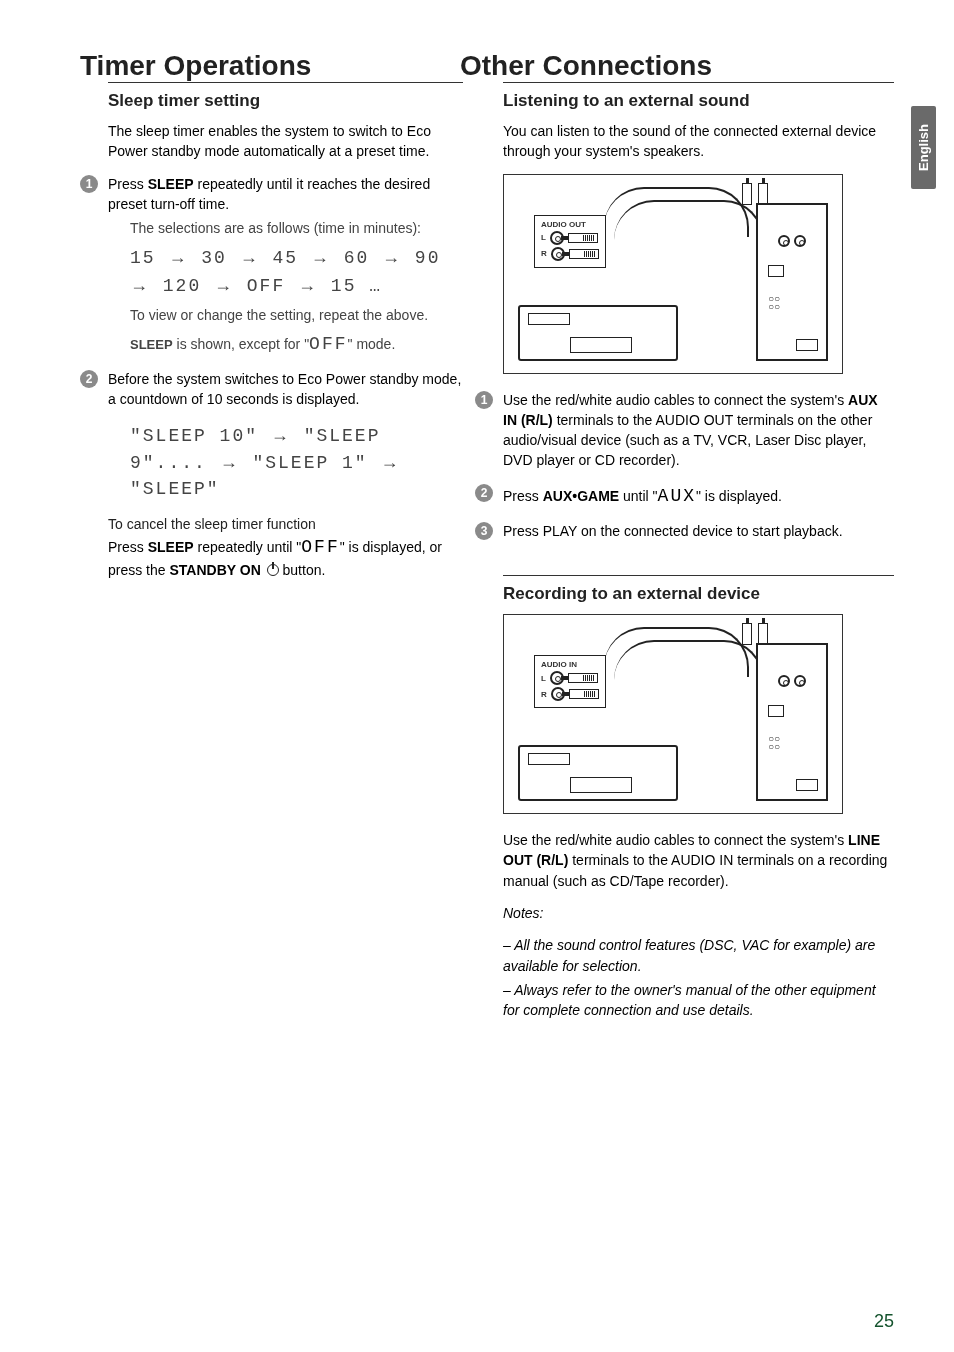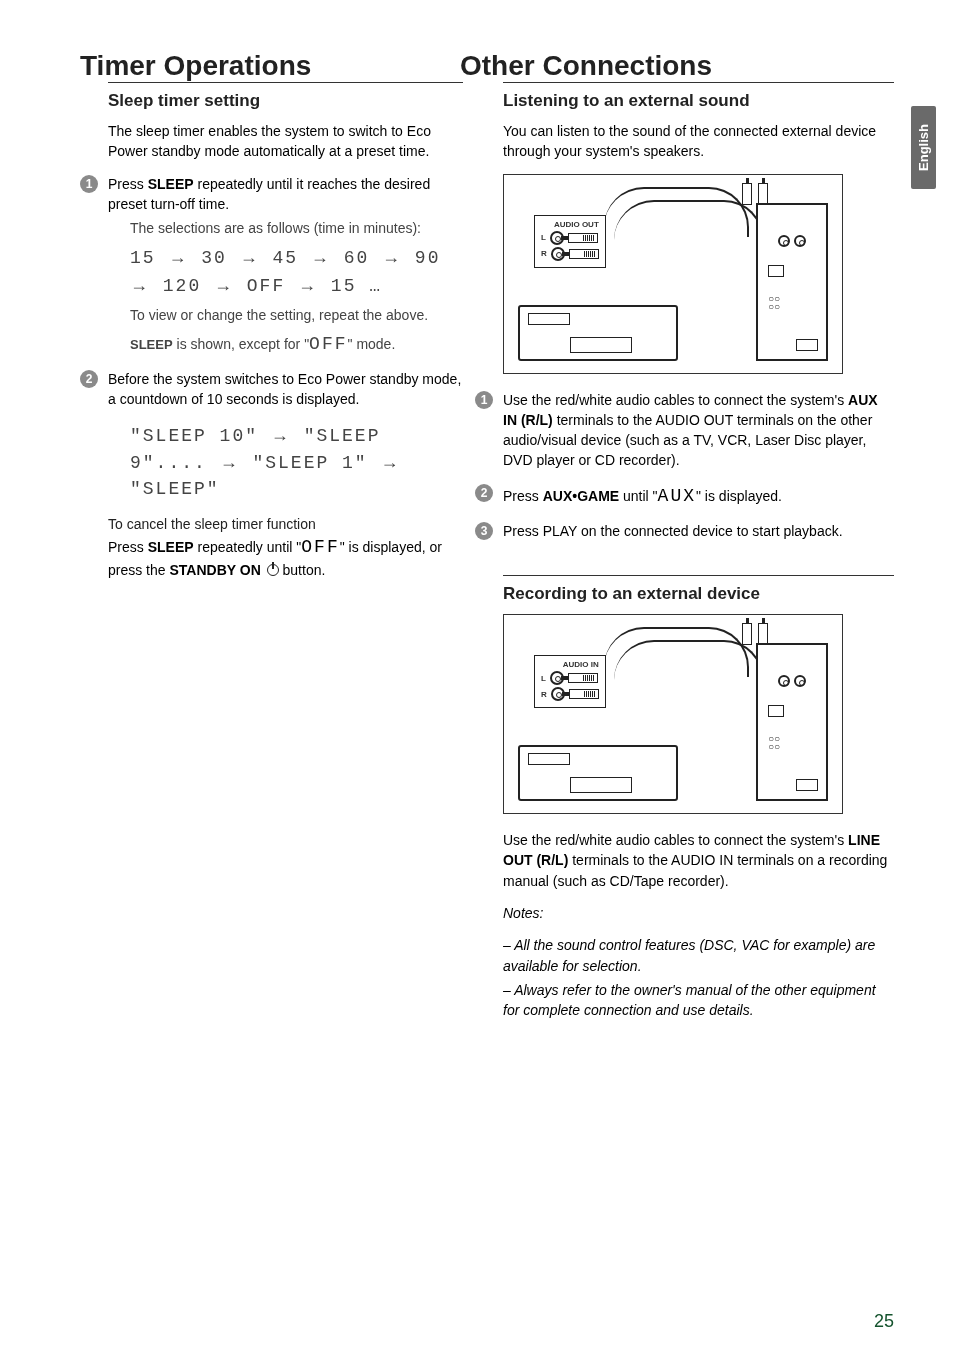--- a/index.html
+++ b/index.html
@@ -133,21 +133,20 @@
   }
   .db-panel {
     position: absolute;
     left: 30px;
     top: 40px;
     border: 1.5px solid #222;
     padding: 4px 6px 6px 6px;
     background: #fff;
     font-size: 8px;
     font-weight: bold;
-    text-align: right;
   }
   .db-panel-row {
     display: flex;
     align-items: center;
     gap: 4px;
     margin-top: 2px;
   }
   .jack {
     width: 14px; height: 14px;
     border: 2px solid #222;

